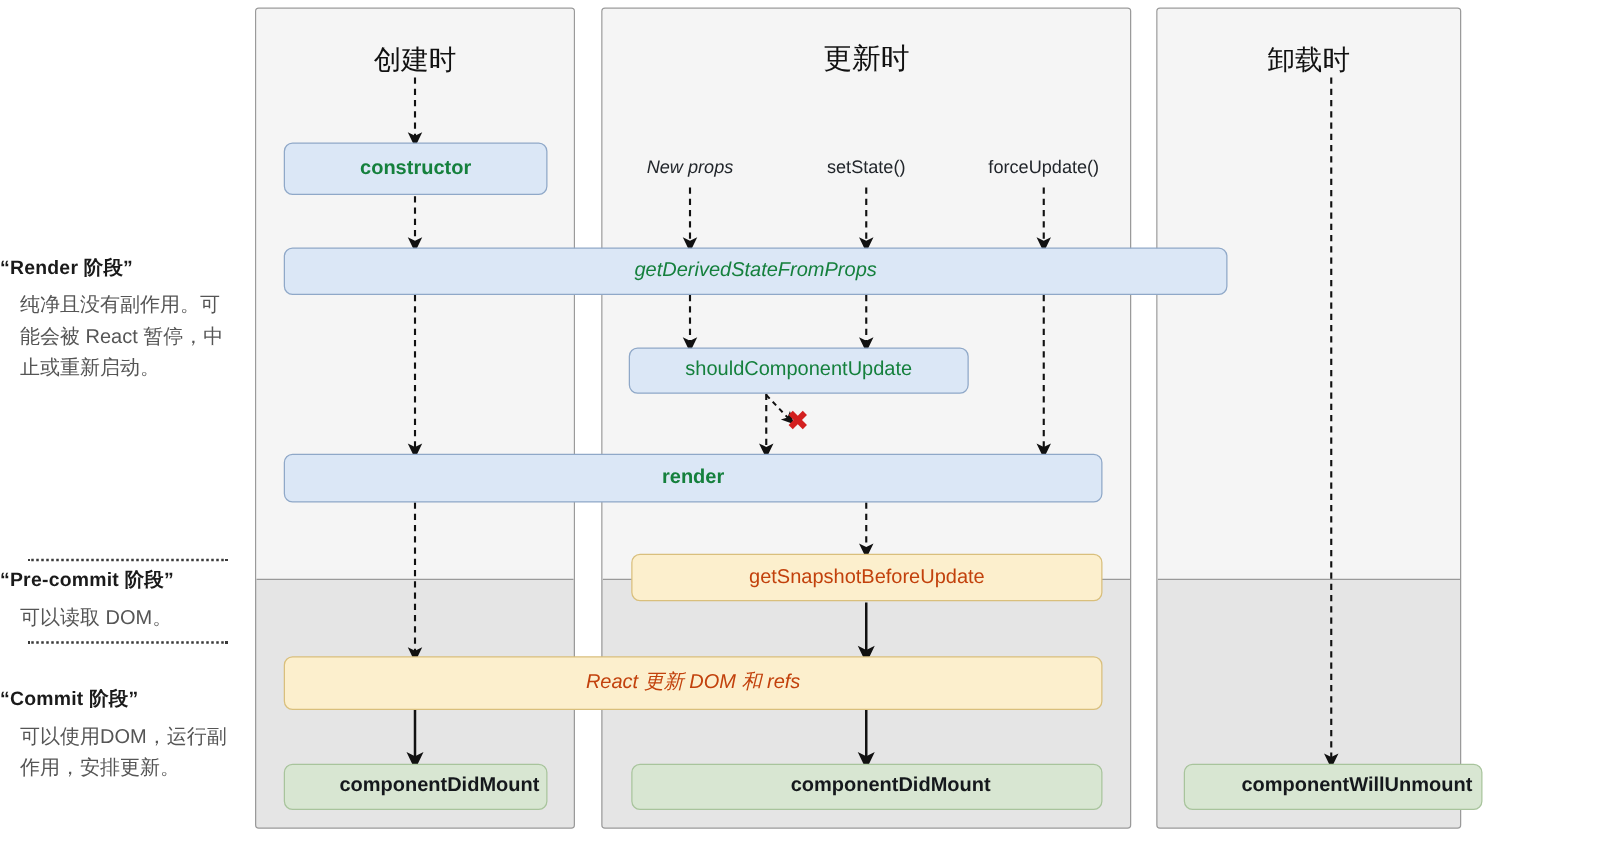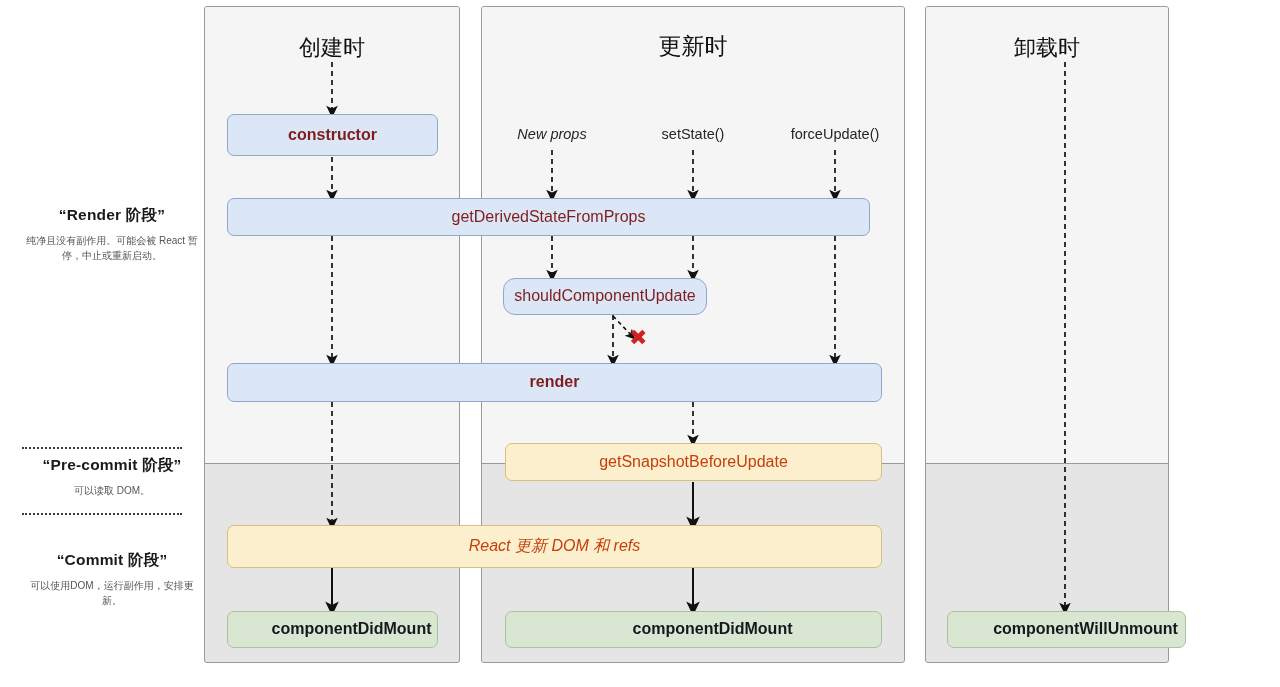--- a/index.html
+++ b/index.html
@@ -8,27 +8,27 @@
     background:#ffffff;
     font-family:"Liberation Sans","DejaVu Sans",sans-serif;
     color:#1a1a1a;
     overflow:hidden;
     position:relative;
   }
   #stage{position:absolute;left:0;top:0;width:1280px;height:687px;}
 
   
   .phase-col{position:absolute;left:0;top:0;width:204px;height:687px;}
-  .phase-block{position:absolute;width:204px;text-align:center;padding-left:10px;}
+  .phase-block{position:absolute;width:204px;}
   .phase-title{
     font-size:15.5px;font-weight:bold;color:#1a1a1a;
     letter-spacing:.2px;line-height:1.35;
   }
   .phase-desc{
-    font-size:10px;color:#555555;line-height:1.55;margin-top:7px;
+    font-size:16px;color:#555555;line-height:1.55;margin-top:7px;
     padding:0 16px;
   }
   .dotted-sep{
     position:absolute;left:22px;width:160px;height:0;
     border-top:2.5px dotted #3a3a3a;
   }
 
   
   .col{
     position:absolute;top:6px;height:657px;
@@ -65,21 +65,21 @@
   
   .node{
     position:absolute;box-sizing:border-box;
     border-radius:7px;
     display:flex;align-items:center;justify-content:center;
     text-align:center;
     font-size:16px;
     line-height:1.15;
     z-index:6;
   }
-  .blue{background:#dbe7f6;border:1.1px solid #8fa8c8;color:#7f1d1d;}
+  .blue{background:#dbe7f6;border:1.1px solid #8fa8c8;color:#15803d;}
   .amber{background:#fcefcd;border:1.1px solid #d9bf7c;color:#c2410c;}
   .green{background:#d8e6d2;border:1.1px solid #a8c49c;color:#15181c;padding-left:38px;}
   .bold{font-weight:bold;}
   .ital{font-style:italic;}
 
   
   .trigger{
     position:absolute;font-size:14.5px;color:#22262b;
     text-align:center;white-space:nowrap;z-index:6;
   }
@@ -172,23 +172,23 @@
 
     <line x1="1065" y1="62" x2="1065" y2="609" stroke="#111" stroke-width="1.7" stroke-dasharray="5,4" marker-end="url(#ah)"></line>
   </svg>
 
   <div class="trigger ital" style="left:482px;top:126px;width:140px;">New props</div>
   <div class="trigger" style="left:623px;top:126px;width:140px;">setState()</div>
   <div class="trigger" style="left:765px;top:126px;width:140px;">forceUpdate()</div>
 
   <div class="node blue bold" style="left:227px;top:114px;width:211px;height:42px;">constructor</div>
 
-  <div class="node blue" style="left:227px;top:198px;width:643px;height:38px;">getDerivedStateFromProps</div>
-
-  <div class="node blue" style="left:503px;top:278px;width:204px;height:37px;border-radius:12px;">shouldComponentUpdate</div>
+  <div class="node blue" style="left:227px;top:198px;width:755px;height:38px;font-style:italic;">getDerivedStateFromProps</div>
+
+  <div class="node blue" style="left:503px;top:278px;width:272px;height:37px;">shouldComponentUpdate</div>
 
   <div class="node blue bold" style="left:227px;top:363px;width:655px;height:39px;">render</div>
 
   <div class="node amber" style="left:505px;top:443px;width:377px;height:38px;">getSnapshotBeforeUpdate</div>
 
   <div class="node amber ital" style="left:227px;top:525px;width:655px;height:43px;">React 更新 DOM 和 refs</div>
 
   <div class="node green bold" style="left:227px;top:611px;width:211px;height:37px;">componentDidMount</div>
 
   <div class="node green bold" style="left:505px;top:611px;width:377px;height:37px;">componentDidMount</div>

